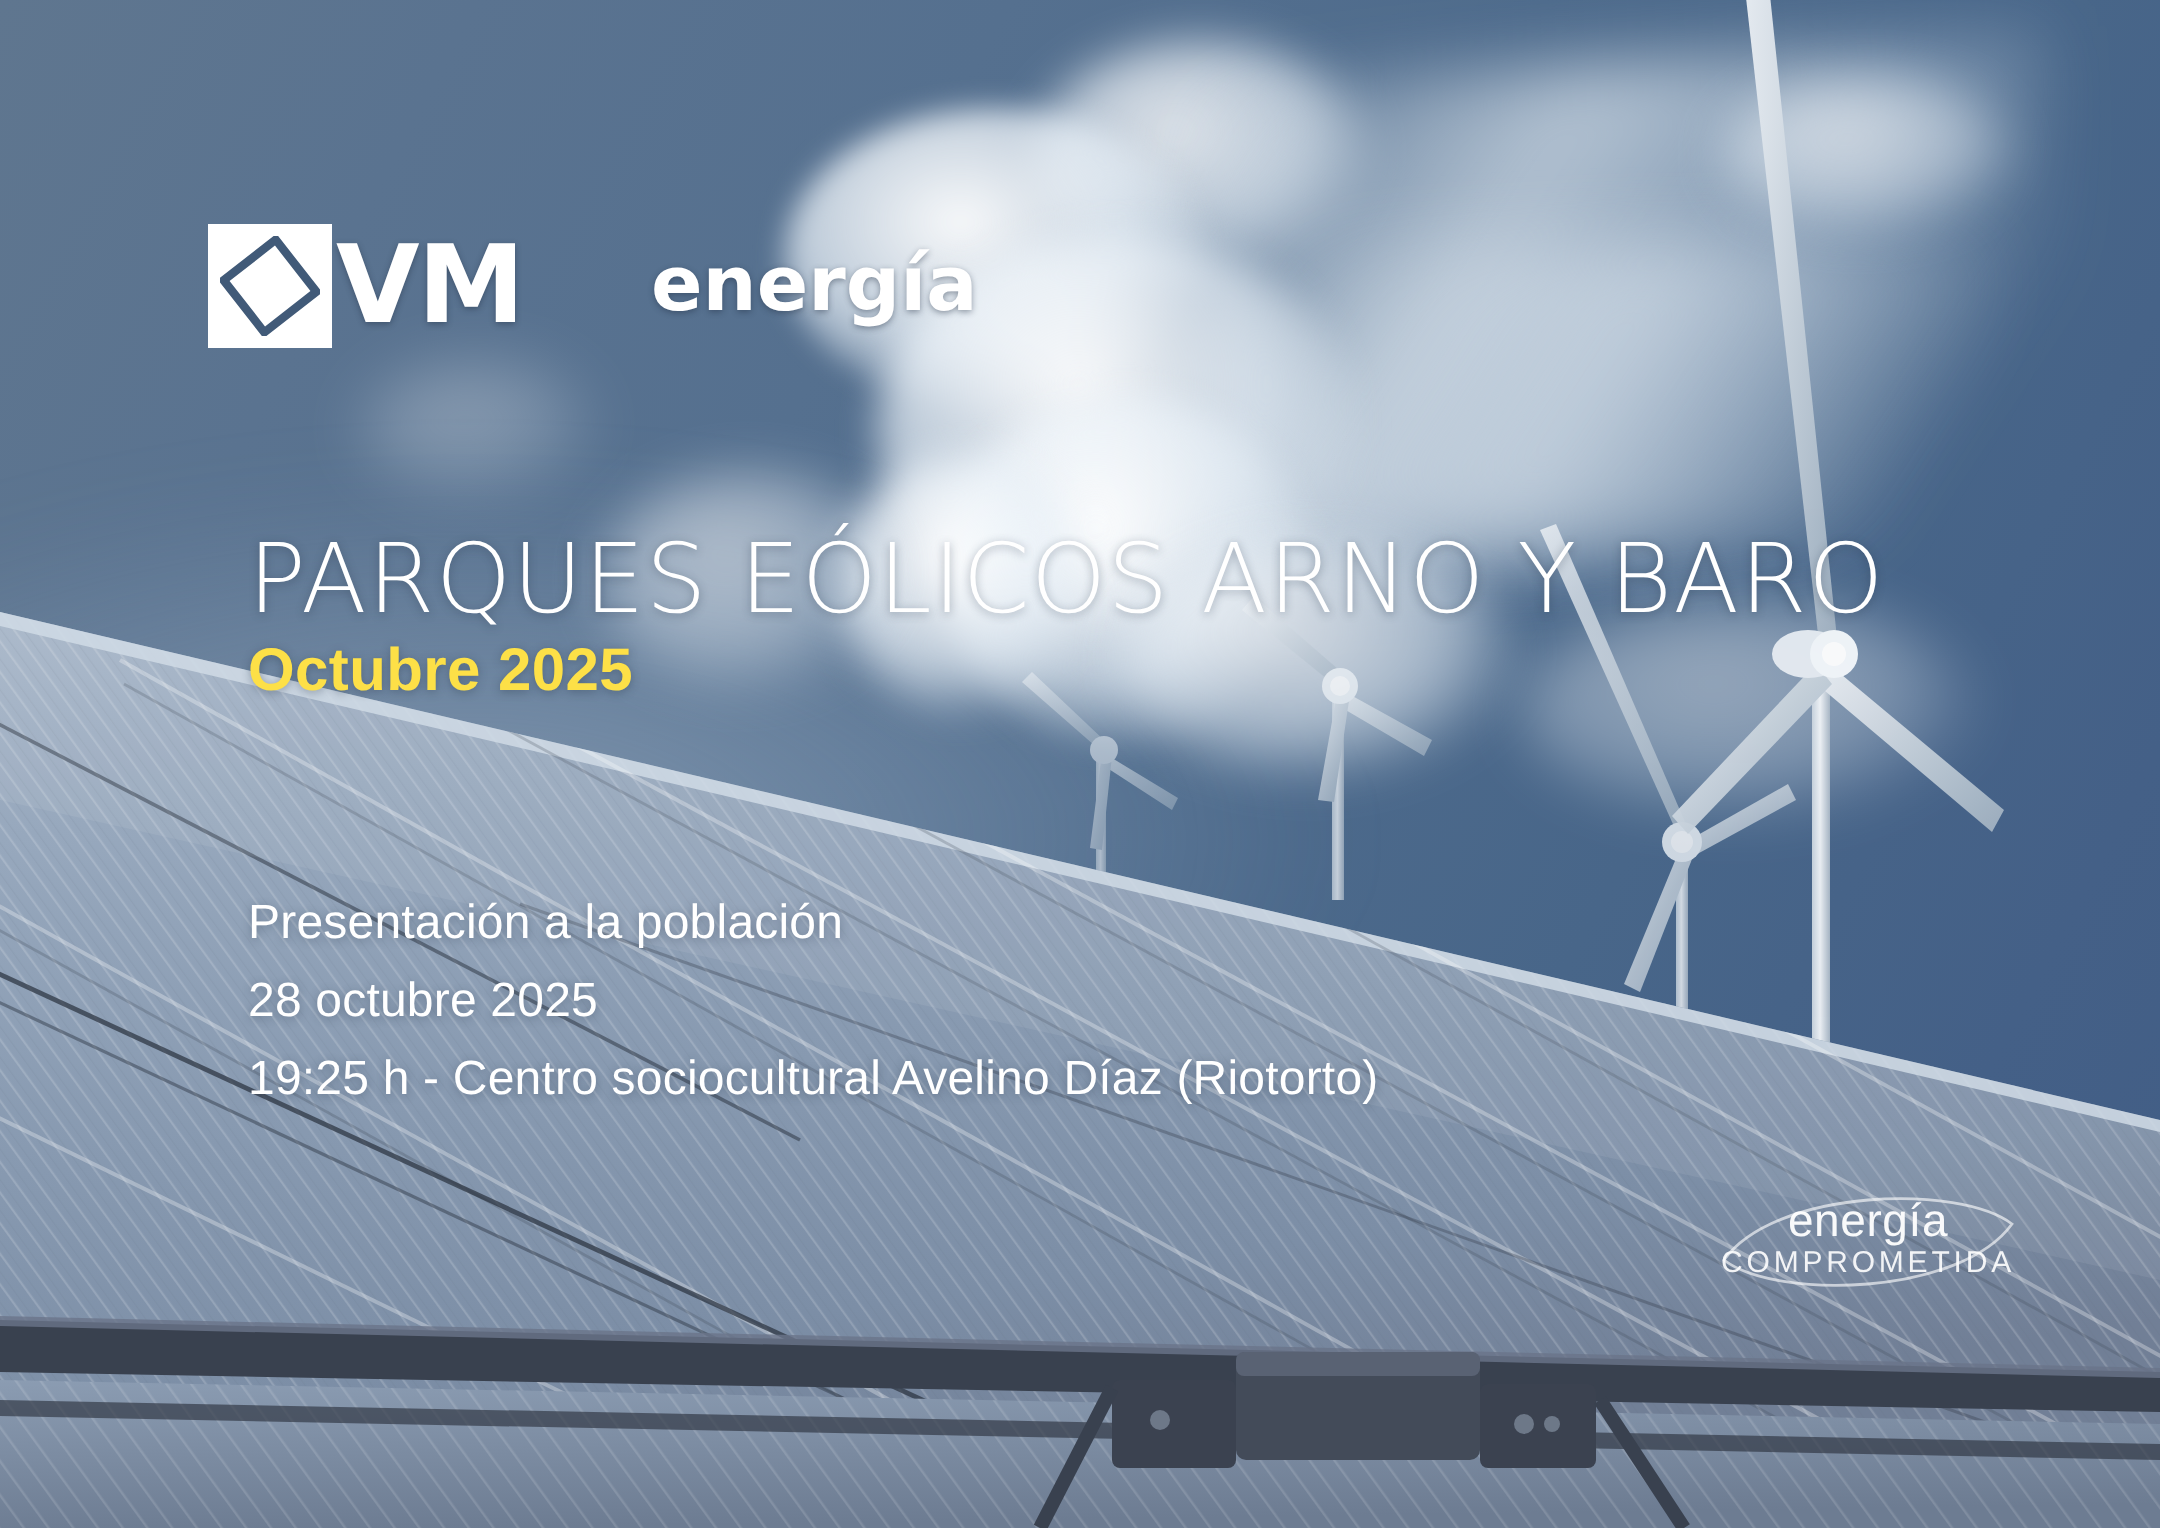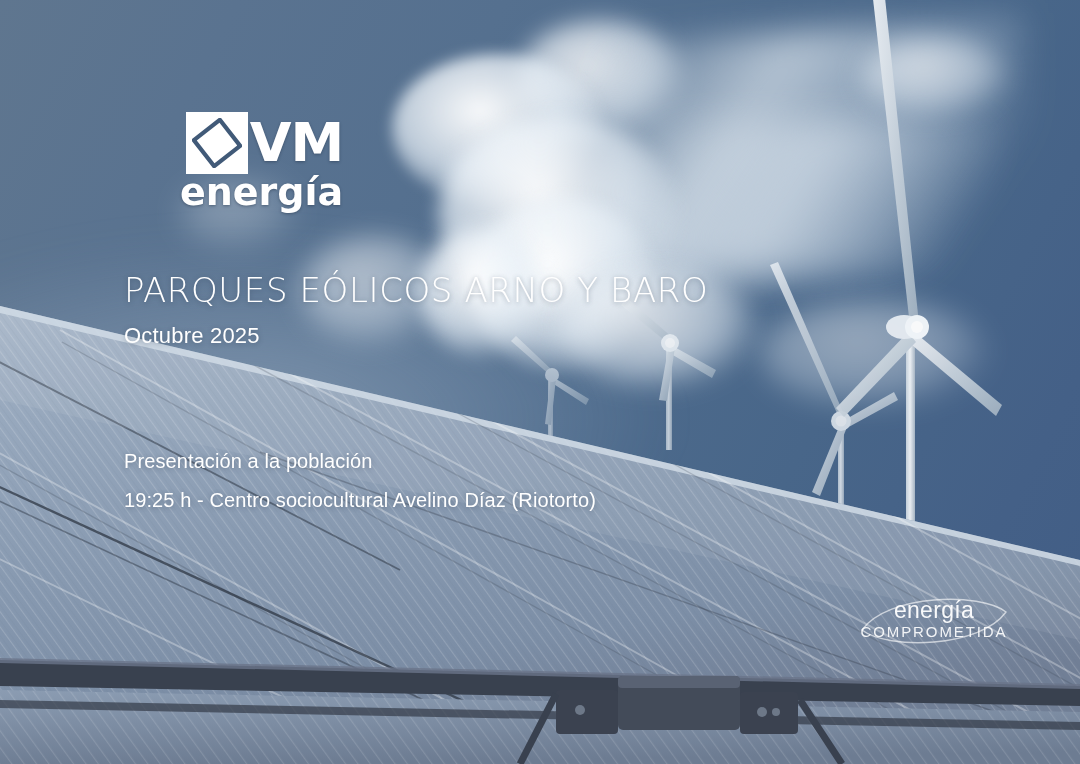--- a/index.html
+++ b/index.html
@@ -83,25 +83,25 @@
   
   .panels {
     position: absolute;
     left: 0; top: 0;
     width: 1080px; height: 764px;
   }
 
   
   .logo-block {
     position: absolute;
-    left: 116px;
+    left: 104px;
     top: 112px;
     display: flex;
-    flex-direction: column;
-    align-items: flex-end;
+    flex-direction: row;
+    align-items: center;
   }
   .logo-row {
     display: flex;
     align-items: center;
   }
   .logo-mark {
     width: 62px;
     height: 62px;
     background: #ffffff;
     display: flex;
@@ -134,47 +134,47 @@
   
   .title-block {
     position: absolute;
     left: 124px;
     top: 266px;
   }
   .main-title {
     color: #ffffff;
     font-family: "DejaVu Sans", sans-serif;
     font-weight: 300;
-    font-size: 34px;
+    font-size: 48px;
     line-height: 48px;
     letter-spacing: 0.6px;
     white-space: nowrap;
     text-shadow: 0 1px 5px rgba(40,55,75,.40);
   }
   .subtitle {
-    color: #ffffff;
+    color: #fde047;
     font-family: "Liberation Sans", sans-serif;
-    font-weight: 400;
-    font-size: 22px;
+    font-weight: 700;
+    font-size: 30px;
     line-height: 38px;
     letter-spacing: 0.2px;
     margin-top: 3px;
     text-shadow: 0 1px 5px rgba(40,55,75,.40);
   }
 
   .body-block {
     position: absolute;
     left: 124px;
     top: 442px;
   }
   .body-line {
     color: #ffffff;
     font-family: "Liberation Sans", sans-serif;
     font-weight: 400;
-    font-size: 20px;
+    font-size: 24px;
     line-height: 39px;
     letter-spacing: 0.1px;
     white-space: nowrap;
     text-shadow: 0 1px 5px rgba(40,55,75,.38);
   }
 
   
   .badge {
     position: absolute;
     left: 858px;
@@ -396,20 +396,21 @@
     <div class="logo-sub">energía</div>
   </div>
 
   <div class="title-block">
     <div class="main-title">PARQUES EÓLICOS ARNO Y BARO</div>
     <div class="subtitle">Octubre 2025</div>
   </div>
 
   <div class="body-block">
     <div class="body-line">Presentación a la población</div>
+    <div class="body-line">28 octubre 2025</div>
     <div class="body-line">19:25 h - Centro sociocultural Avelino Díaz (Riotorto)</div>
   </div>
 
   <div class="badge">
     <svg width="152" height="72" viewBox="0 0 152 72" aria-hidden="true">
       <path d="M4,44 C30,8 122,6 148,26 C122,62 30,64 4,44 Z" fill="none" stroke="rgba(255,255,255,0.62)" stroke-width="1.4"></path>
     </svg>
     <div class="badge-word">energía</div>
     <div class="badge-sub">COMPROMETIDA</div>
   </div>

